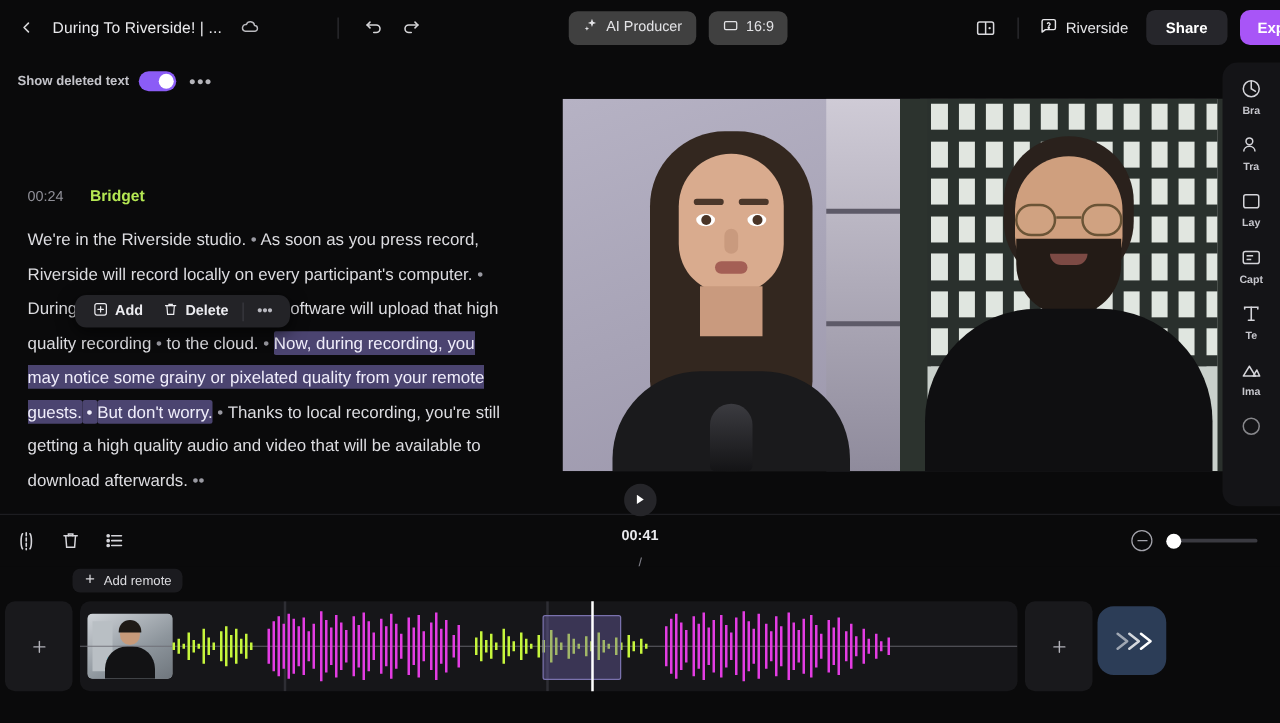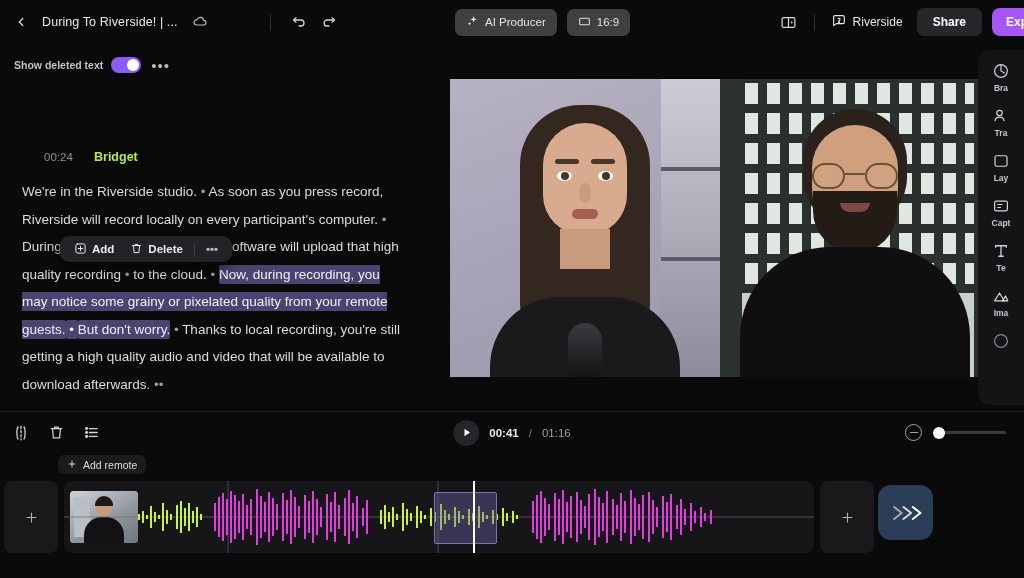--- a/index.html
+++ b/index.html
@@ -83,21 +83,21 @@
     position: relative; cursor: pointer;
   }
   .toggle .knob {
     position: absolute; right: 2px; top: 2px; width: 12px; height: 12px;
     border-radius: 50%; background: #fff;
   }
   .dots-btn { color: #b5b5bb; font-size: 15px; cursor: pointer; margin-left: 10px; letter-spacing: 1px; }
 
   .tr-body { padding: 16px 22px 0 22px; position: relative; }
   .speaker-row { display: flex; align-items: baseline; gap: 14px; margin-bottom: 14px; }
-  .ts { font-size: 11.5px; color: #8f8f97; width: 36px; margin-left: 22px; }
+  .ts { font-size: 11.5px; color: #8f8f97; width: 36px; }
   .spk-name { font-size: 12.5px; font-weight: bold; }
   .spk-a { color: #b5e853; margin-top: 48px; }
   .spk-b { color: #d06bf0; }
 
   .para {
     font-size: 13.5px; line-height: 27.5px; color: #dcdce0;
     padding-left: 44px; padding-right: 12px;
   }
   .dot-sep { color: #9a9aa2; }
   .sel { background: #4b4470; border-radius: 2px; padding: 2px 0; color: #f0eefb; }
@@ -199,21 +199,21 @@
   .tool .lbl { font-size: 8.5px; color: #c6c6cc; white-space: nowrap; font-weight: bold; }
 
   
   .ctrlbar {
     position: absolute; left: 0; top: 411px; width: 1024px; height: 42px;
     border-top: 1px solid #1d1d21; display: flex; align-items: center;
   }
   .ctrl-left { display: flex; align-items: center; gap: 18px; padding-left: 12px; }
   .ctrl-center {
     position: absolute; left: 50%; transform: translateX(-50%);
-    display: flex; align-items: center; gap: 10px;
+    display: flex; align-items: center; gap: 10px; flex-direction: column;
   }
   .play-btn {
     width: 26px; height: 26px; border-radius: 50%; background: #252529;
     display: flex; align-items: center; justify-content: center; cursor: pointer;
   }
   .time-cur { font-size: 11.5px; color: #eaeaee; font-weight: bold; }
   .time-sep { font-size: 11.5px; color: #7d7d86; }
   .time-tot { font-size: 11.5px; color: #9c9ca4; }
   .ctrl-right {
     position: absolute; right: 18px; display: flex; align-items: center; gap: 12px;

